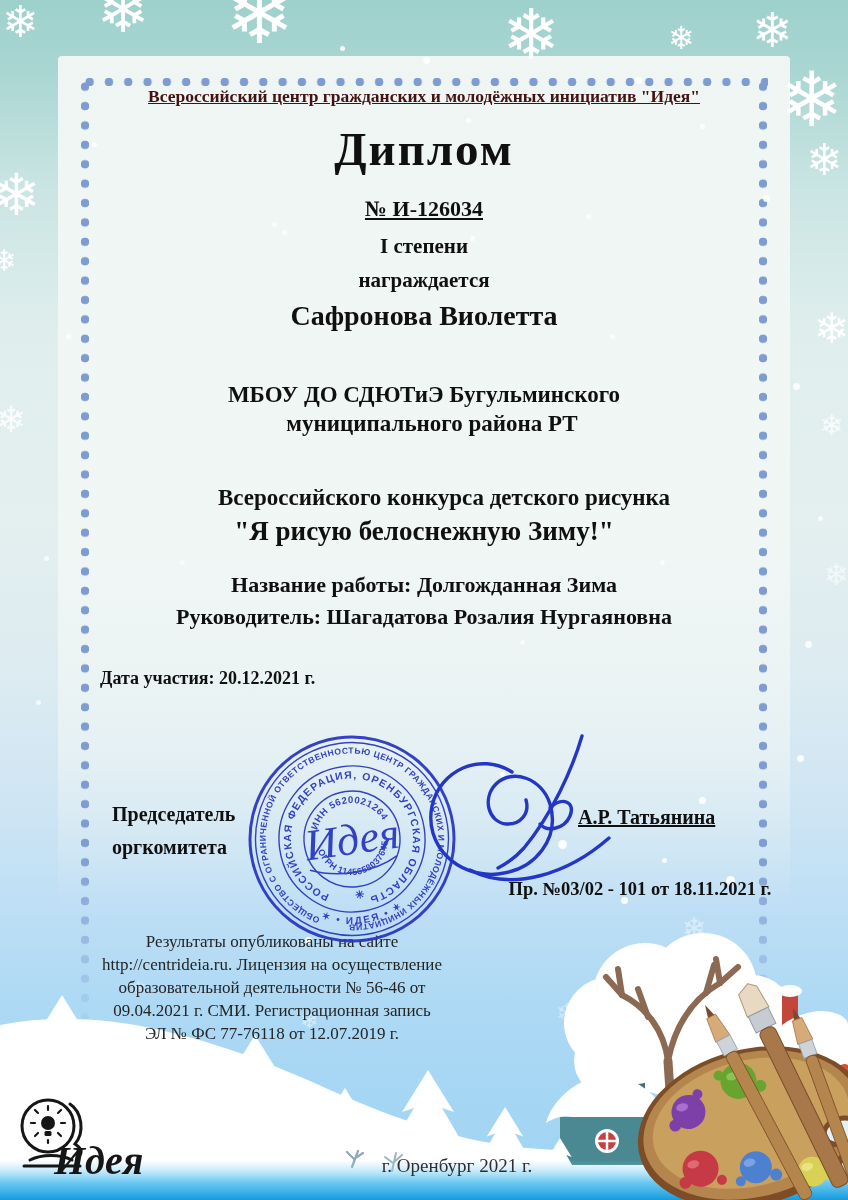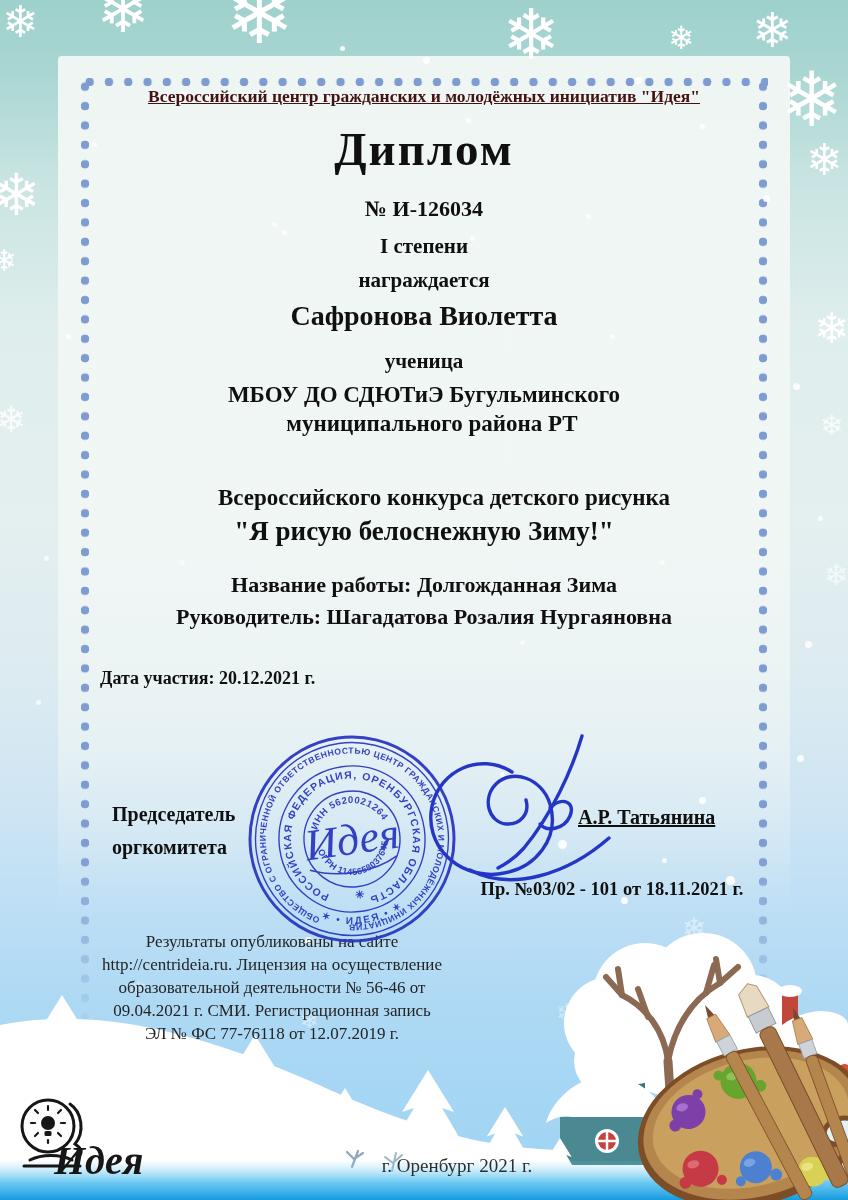--- a/index.html
+++ b/index.html
@@ -39,36 +39,36 @@
     700px 798px 0 1px rgba(255,255,255,.9),728px 878px 0 2px rgba(255,255,255,.95),
     306px 938px 0 1px rgba(255,255,255,.9),470px 236px 0 0 rgba(255,255,255,.8),
     586px 214px 0 0 rgba(255,255,255,.75),272px 222px 0 0 rgba(255,255,255,.7),
     610px 334px 0 0 rgba(255,255,255,.7),180px 560px 0 0 rgba(255,255,255,.6),
     660px 560px 0 0 rgba(255,255,255,.65),520px 640px 0 0 rgba(255,255,255,.6);}
   
   .c{position:absolute;left:0;width:848px;text-align:center;color:#101010;font-weight:bold;z-index:6;}
   .l{position:absolute;color:#101010;font-weight:bold;z-index:6;text-align:left;}
   #org-line{top:86px;font-size:17.5px;color:#431212;text-decoration:underline;}
   #title{top:122px;font-size:47px;letter-spacing:2px;}
-  #number{top:196px;font-size:22px;}
+  #number{top:196px;font-size:22px;text-decoration:underline;}
   #degree{top:234px;font-size:21px;}
   #awarded{top:268px;font-size:21px;}
   #recipient{top:300px;font-size:28px;}
   #role{top:349px;font-size:21px;}
   #school1{top:382px;font-size:23px;}
   #school2{top:411px;font-size:23px;margin-left:8px;}
   #result{top:452px;font-size:21px;}
   #contest-type{top:485px;font-size:23px;margin-left:20px;}
   #contest-name{top:516px;font-size:27px;}
   #work-line{top:572px;font-size:22px;}
   #supervisor{top:604px;font-size:22px;}
   #date-line{left:100px;top:668px;font-size:18px;text-align:center;}
   #chairman{left:112px;top:798px;font-size:20px;line-height:33px;}
   #chairman-name{left:578px;top:806px;font-size:20px;text-decoration:underline;}
-  #order-line{left:460px;top:879px;width:304px;text-align:center;font-size:18.5px;}
+  #order-line{left:488px;top:879px;width:304px;text-align:center;font-size:18.5px;}
   #footer{left:62px;top:930px;width:420px;text-align:center;font-weight:normal;
     font-size:17px;line-height:23px;color:#242424;z-index:6;}
   #city-year{top:1155px;font-weight:normal;font-size:19px;color:#2e2e2e;transform:translateX(33px);z-index:7;}
   #scene{left:0;top:865px;z-index:4;}
   #stamp{left:246px;top:733px;z-index:8;transform:rotate(-8deg);opacity:.95;}
   #signature{left:404px;top:730px;z-index:9;}
   #logo{left:8px;top:1088px;z-index:9;}
 </style>
 </head>
 <body>
@@ -236,21 +236,20 @@
       <rect x="54" y="-6.5" width="165" height="13" rx="5" fill="#b5854e" stroke="#7c4d26" stroke-width="0.8"></rect>
     </g>
   </svg>
 
   <div id="org-line" class="c">Всероссийский центр гражданских и молодёжных инициатив "Идея"</div>
   <div id="title" class="c">Диплом</div>
   <div id="number" class="c">№ И-126034</div>
   <div id="awarded" class="c">награждается</div>
   <div id="degree" class="c">I степени</div>
   <div id="recipient" class="c">Сафронова Виолетта</div>
-  <div id="role" class="c">ученица</div>
   <div id="school1" class="c">МБОУ ДО СДЮТиЭ Бугульминского</div>
   <div id="school2" class="c">муниципального района РТ</div>
   <div id="contest-type" class="c">Всероссийского конкурса детского рисунка</div>
   <div id="contest-name" class="c">"Я рисую белоснежную Зиму!"</div>
   <div id="work-line" class="c">Название работы: Долгожданная Зима</div>
   <div id="supervisor" class="c">Руководитель: Шагадатова Розалия Нургаяновна</div>
   <div id="date-line" class="l">Дата участия: 20.12.2021 г.</div>
   <div id="chairman" class="l">
     <div>Председатель</div>
     <div>оргкомитета</div>

